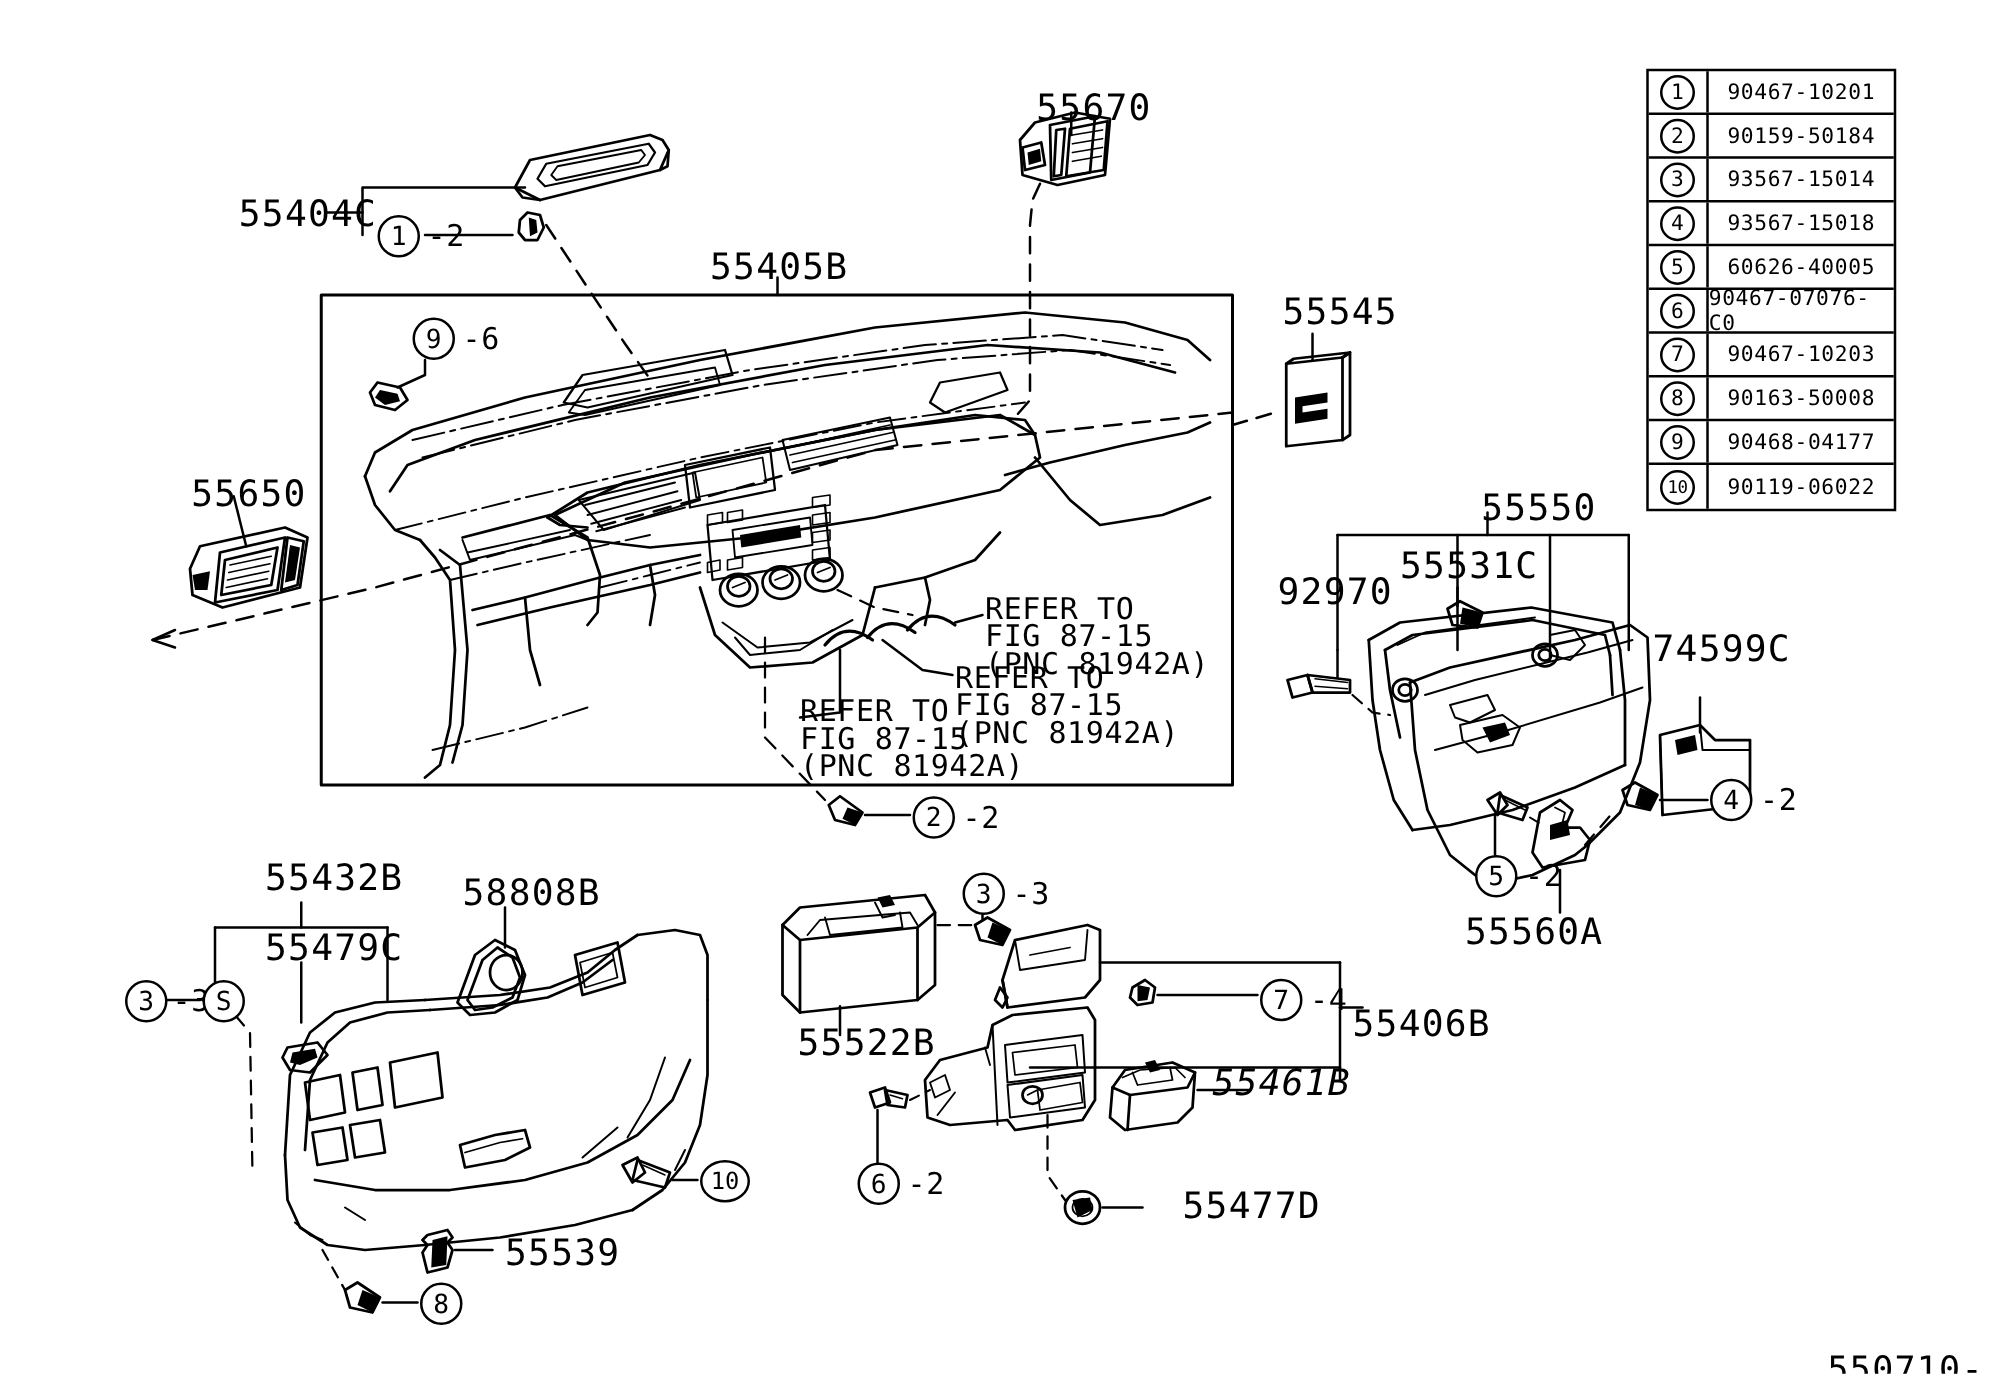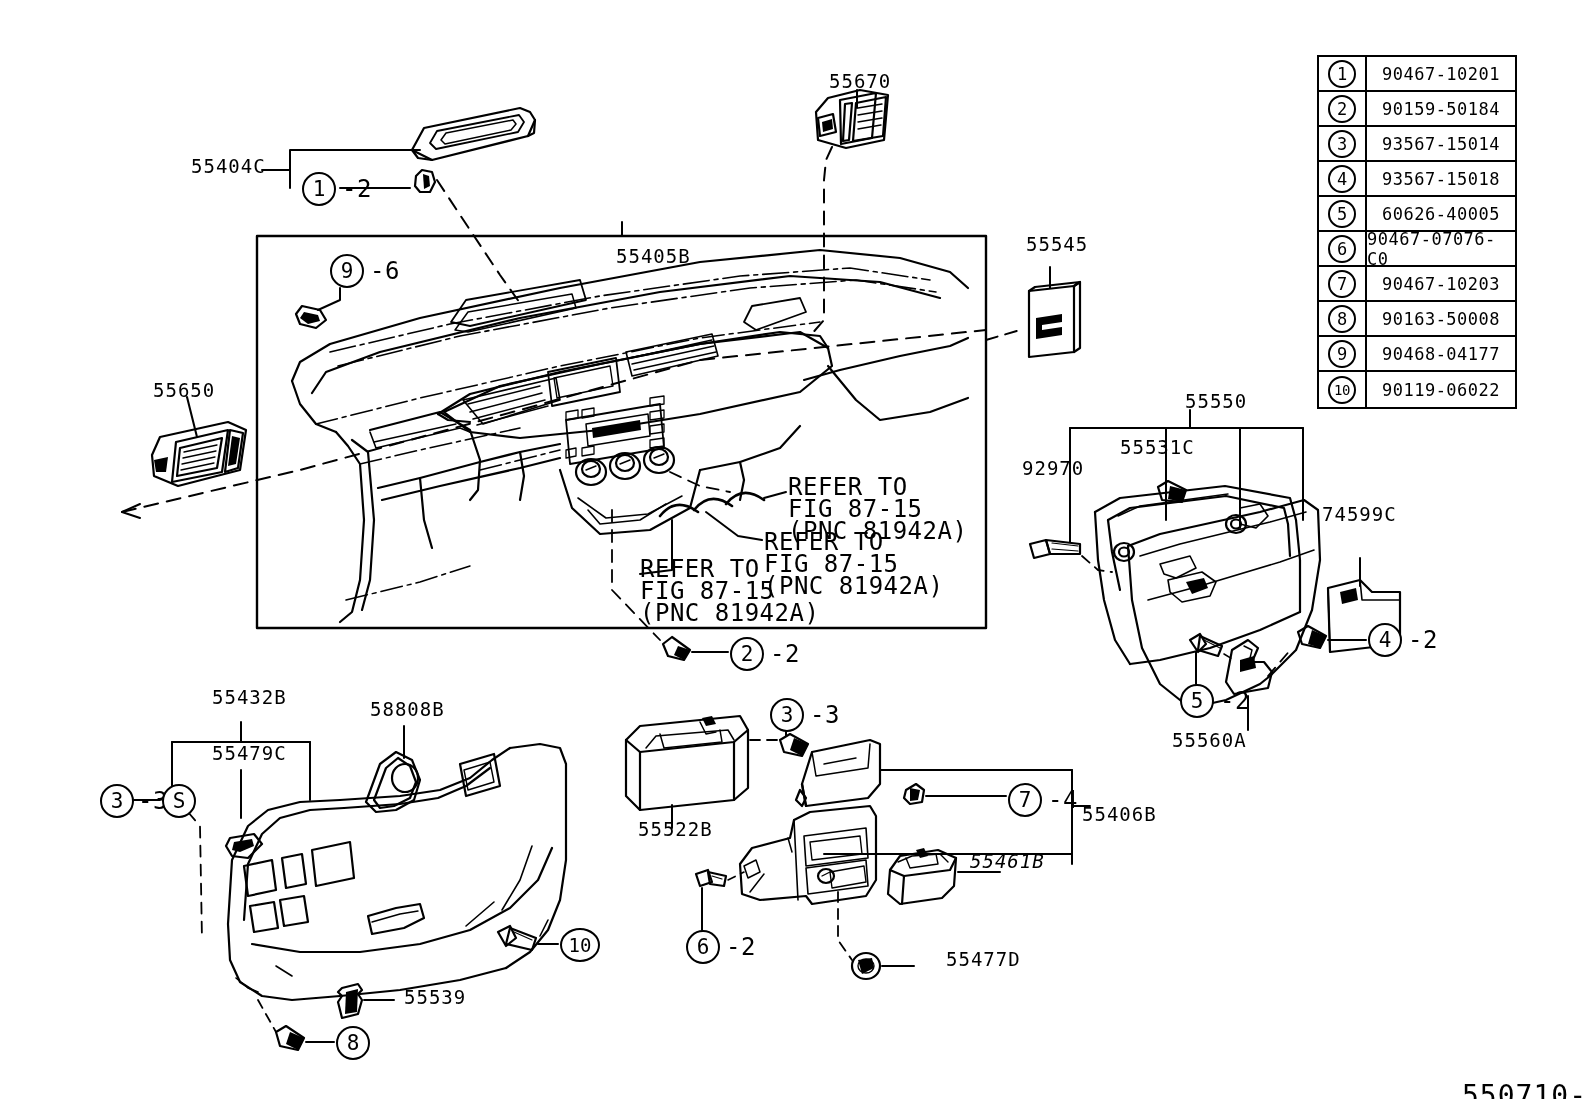--- a/index.html
+++ b/index.html
@@ -8,21 +8,21 @@
     font-family:"DejaVu Sans Mono","Liberation Mono",monospace;
     color:#000;
   }
   #stage{position:absolute;inset:0;}
   svg.art{position:absolute;top:0;left:0;width:1592px;height:1099px;overflow:visible;}
 
   
   .lbl{
     position:absolute;
     font-family:"DejaVu Sans Mono","Liberation Mono",monospace;
-    font-size:19px;letter-spacing:1px;white-space:pre;
+    font-size:29px;letter-spacing:1px;white-space:pre;
     font-weight:400;line-height:1.0;color:#000;
   }
   .refer{
     position:absolute;font-family:"DejaVu Sans Mono","Liberation Mono",monospace;
     font-size:24px;line-height:22px;white-space:pre;letter-spacing:0.5px;
   }
   .figcode{
     position:absolute;font-family:"DejaVu Sans Mono","Liberation Mono",monospace;
     font-size:28px;letter-spacing:1px;margin-top:33px;
   }
@@ -487,21 +487,21 @@
         <ellipse cx="866" cy="966" rx="8" ry="7" stroke-width="1.4"></ellipse>
       </g>
       <path d="M838 892 L838 940 L852 960" stroke-width="1.8" stroke-dasharray="10 7"></path>
       <path d="M882 966 L914 966" stroke-width="2"></path>
 
     </g>
   </svg>
 
   <div class="lbl" style="left:191px;top:157px;">55404C</div>
   <div class="lbl" style="left:829px;top:72px;">55670</div>
-  <div class="lbl" style="left:616px;top:199px;margin-top:48px;">55405B</div>
+  <div class="lbl" style="left:568px;top:199px;">55405B</div>
   <div class="lbl" style="left:1026px;top:235px;">55545</div>
   <div class="lbl" style="left:153px;top:381px;">55650</div>
 
   <div class="lbl" style="left:1145px;top:392px;margin-left:40px;">55550</div>
   <div class="lbl" style="left:1120px;top:438px;">55531C</div>
   <div class="lbl" style="left:1022px;top:459px;">92970</div>
   <div class="lbl" style="left:1322px;top:505px;">74599C</div>
   <div class="lbl" style="left:1172px;top:731px;">55560A</div>
 
   <div class="lbl" style="left:212px;top:688px;">55432B</div>

